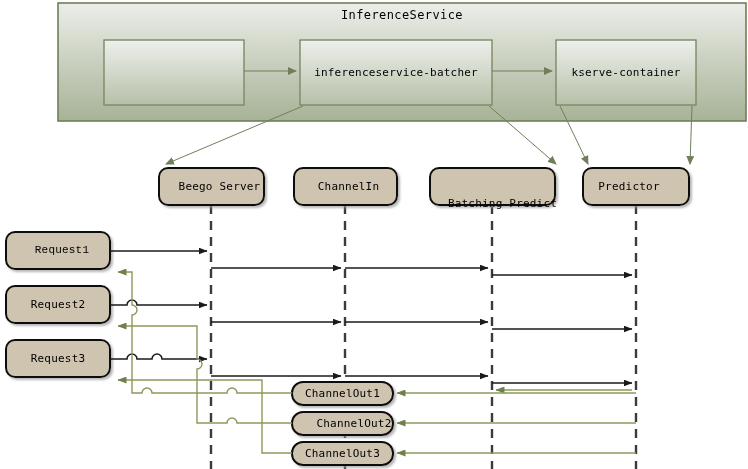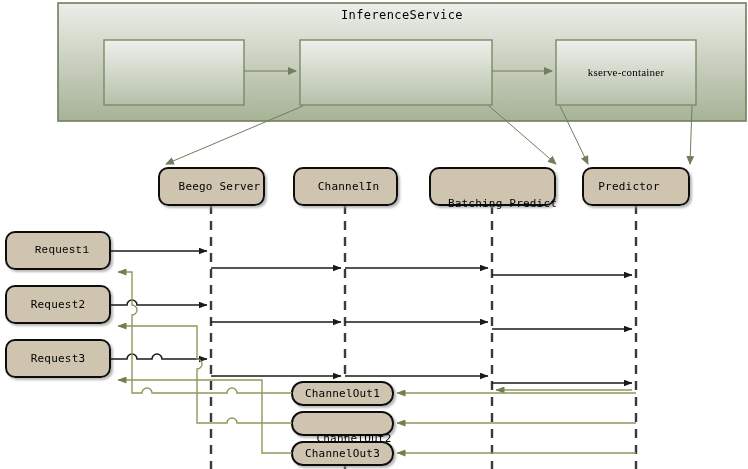--- a/index.html
+++ b/index.html
@@ -130,28 +130,29 @@
 
       <path d="M292,423 L237,423 A5,5 0 0 0 227,423 L197,423
                L197,369 A5,5 0 0 0 197,359 L197,326 L118,326" marker-end="url(#ahGreen)"></path>
 
       <path d="M292,453 L262,453 L262,380 L118,380" marker-end="url(#ahGreen)"></path>
     </g>
   </svg>
 
   <div class="lbl title-lbl" style="left:58px;top:8px;width:688px;">InferenceService</div>
 
-  <div class="lbl pod-lbl" style="left:556px;top:66px;width:140px;font-family:Liberation Serif, serif;">kserve-container</div>
+  <div class="lbl pod-lbl" style="left:300px;top:66px;width:192px;">inferenceservice-batcher</div>
+  <div class="lbl pod-lbl" style="left:556px;top:66px;width:140px;">kserve-container</div>
 
   <div class="lbl life-lbl" style="left:159px;top:180px;width:121px;">Beego Server</div>
   <div class="lbl life-lbl" style="left:294px;top:180px;width:109px;">ChannelIn</div>
   <div class="lbl life-lbl" style="left:430px;top:197px;width:145px;">Batching Predict</div>
   <div class="lbl life-lbl" style="left:576px;top:180px;width:106px;">Predictor</div>
 
   <div class="lbl req-lbl" style="left:6px;top:244px;width:112px;font-family:Liberation Mono, monospace;">Request1</div>
   <div class="lbl req-lbl" style="left:6px;top:298px;width:104px;">Request2</div>
   <div class="lbl req-lbl" style="left:6px;top:352px;width:104px;">Request3</div>
 
   <div class="lbl chan-lbl" style="left:292px;top:387px;width:101px;">ChannelOut1</div>
-  <div class="lbl chan-lbl" style="left:292px;top:432px;width:124px;">ChannelOut2</div>
+  <div class="lbl chan-lbl" style="left:292px;top:417px;width:124px;">ChannelOut2</div>
   <div class="lbl chan-lbl" style="left:292px;top:447px;width:101px;">ChannelOut3</div>
 
 </div>
 
 </body></html>

